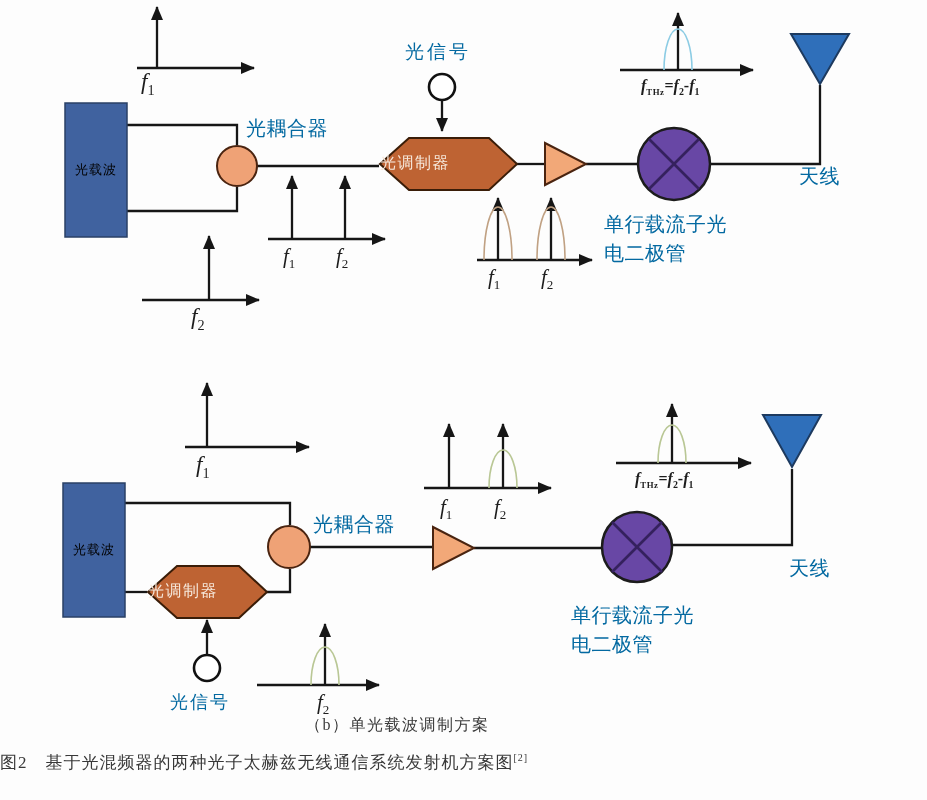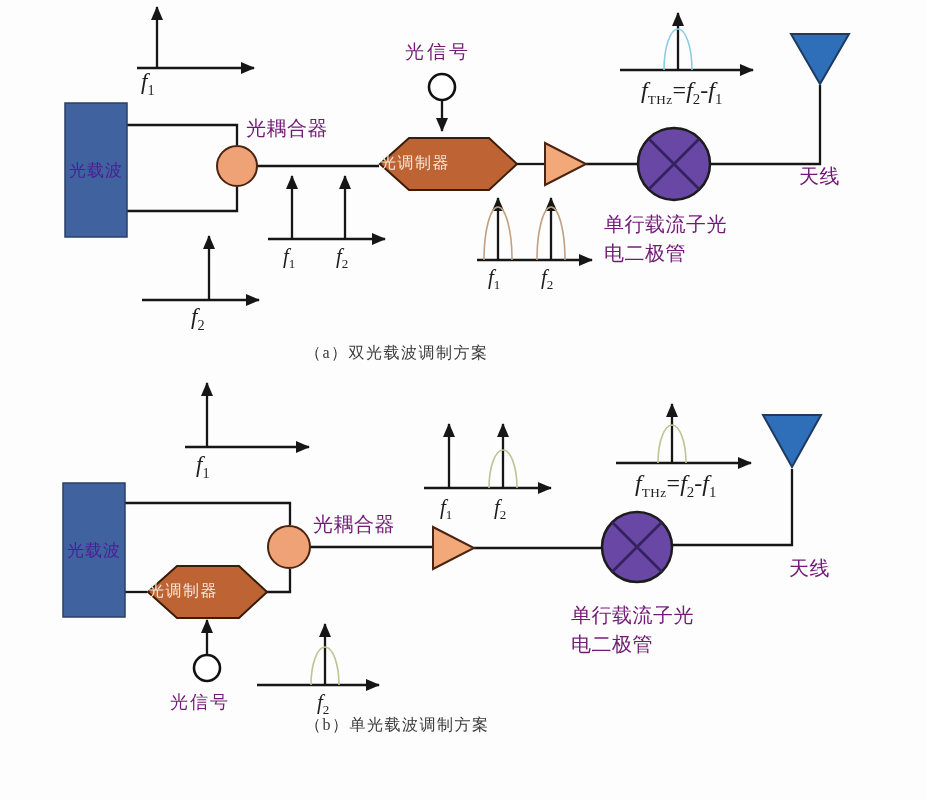--- a/index.html
+++ b/index.html
@@ -1,32 +1,32 @@
 <!DOCTYPE html>
 <html><head>
 <meta charset="utf-8">
 <style>
   html,body{margin:0;padding:0;background:#ffffff;}
   .stage{
     position:relative;width:927px;height:800px;background:#fdfdfd;
     font-family:"Liberation Serif","DejaVu Serif",serif;overflow:hidden;
   }
   .art{position:absolute;left:0;top:0;}
-  .lbl{position:absolute;white-space:nowrap;color:#701a75;}
+  .lbl{position:absolute;white-space:nowrap;color:#0369a1;}
   .cjk{font-size:17px;letter-spacing:1px;}
   .cjk-sm{font-size:20px;letter-spacing:0.5px;}
   .center{text-align:left;}
   .boxlbl{display:flex;align-items:center;justify-content:center;
-          color:#4c1d95;font-size:17px;letter-spacing:1px;font-family:Liberation Mono, monospace;}
+          color:#000000;font-size:13px;letter-spacing:1px;font-family:Liberation Mono, monospace;}
   .hexlbl{color:#F6E7DA;font-size:16px;letter-spacing:1.5px;text-align:left;}
   .fl{font-size:21px;color:#1d1d1d;}
   .fl-lg{font-size:23px;color:#1d1d1d;}
   .fl i,.math i{font-style:italic;font-family:"Liberation Serif","DejaVu Serif",serif;}
   sub{font-size:0.62em;line-height:0;}
-  .math{font-size:24px;color:#1d1d1d;}
+  .math{font-size:16px;color:#1d1d1d;font-weight:bold;}
   .math .thz{font-size:0.55em;letter-spacing:0.5px;}
   .cap{font-size:16px;color:#3a3a3a;letter-spacing:1.5px;}
   .figcap{font-size:17px;color:#383838;letter-spacing:1px;}
   sup{font-size:10px;}
   .twoline div{line-height:1.45;}
 </style>
 </head>
 <body>
 
 <div class="stage">
@@ -168,21 +168,20 @@
 
   <div class="lbl math" style="left:641px;top:77px;"><i>f</i><sub class="thz">THz</sub><span>=</span><i>f</i><sub>2</sub><span>-</span><i>f</i><sub>1</sub></div>
 
   <div class="lbl cjk-sm center twoline" style="left:604px;top:210px;width:140px;">
     <div>单行载流子光</div>
     <div>电二极管</div>
   </div>
 
   <div class="lbl cjk-sm" style="left:799px;top:163px;">天线</div>
 
-  <div class="lbl cap center" style="left:305px;top:343px;width:320px;">（a）双光载波调制方案</div>
 
   <div class="lbl fl-lg" style="left:196px;top:452px;"><i>f</i><sub>1</sub></div>
 
   <div class="lbl boxlbl" style="left:63px;top:483px;width:62px;height:134px;">光载波</div>
 
   <div class="lbl cjk-sm" style="left:313px;top:511px;">光耦合器</div>
 
   <div class="lbl hexlbl" style="left:148px;top:581px;width:119px;">光调制器</div>
 
   <div class="lbl cjk" style="left:170px;top:690px;font-size:18px;letter-spacing:2px;">光信号</div>
@@ -196,14 +195,17 @@
 
   <div class="lbl cjk-sm center twoline" style="left:571px;top:601px;width:140px;">
     <div>单行载流子光</div>
     <div>电二极管</div>
   </div>
 
   <div class="lbl cjk-sm" style="left:789px;top:555px;">天线</div>
 
   <div class="lbl cap center" style="left:305px;top:715px;width:320px;">（b）单光载波调制方案</div>
 
+  <div class="lbl figcap center" style="left:0;top:751px;width:910px;">
+    <span>图2　基于光混频器的两种光子太赫兹无线通信系统发射机方案图</span><sup>[2]</sup>
+  </div>
 
 </div>
 
 </body></html>

